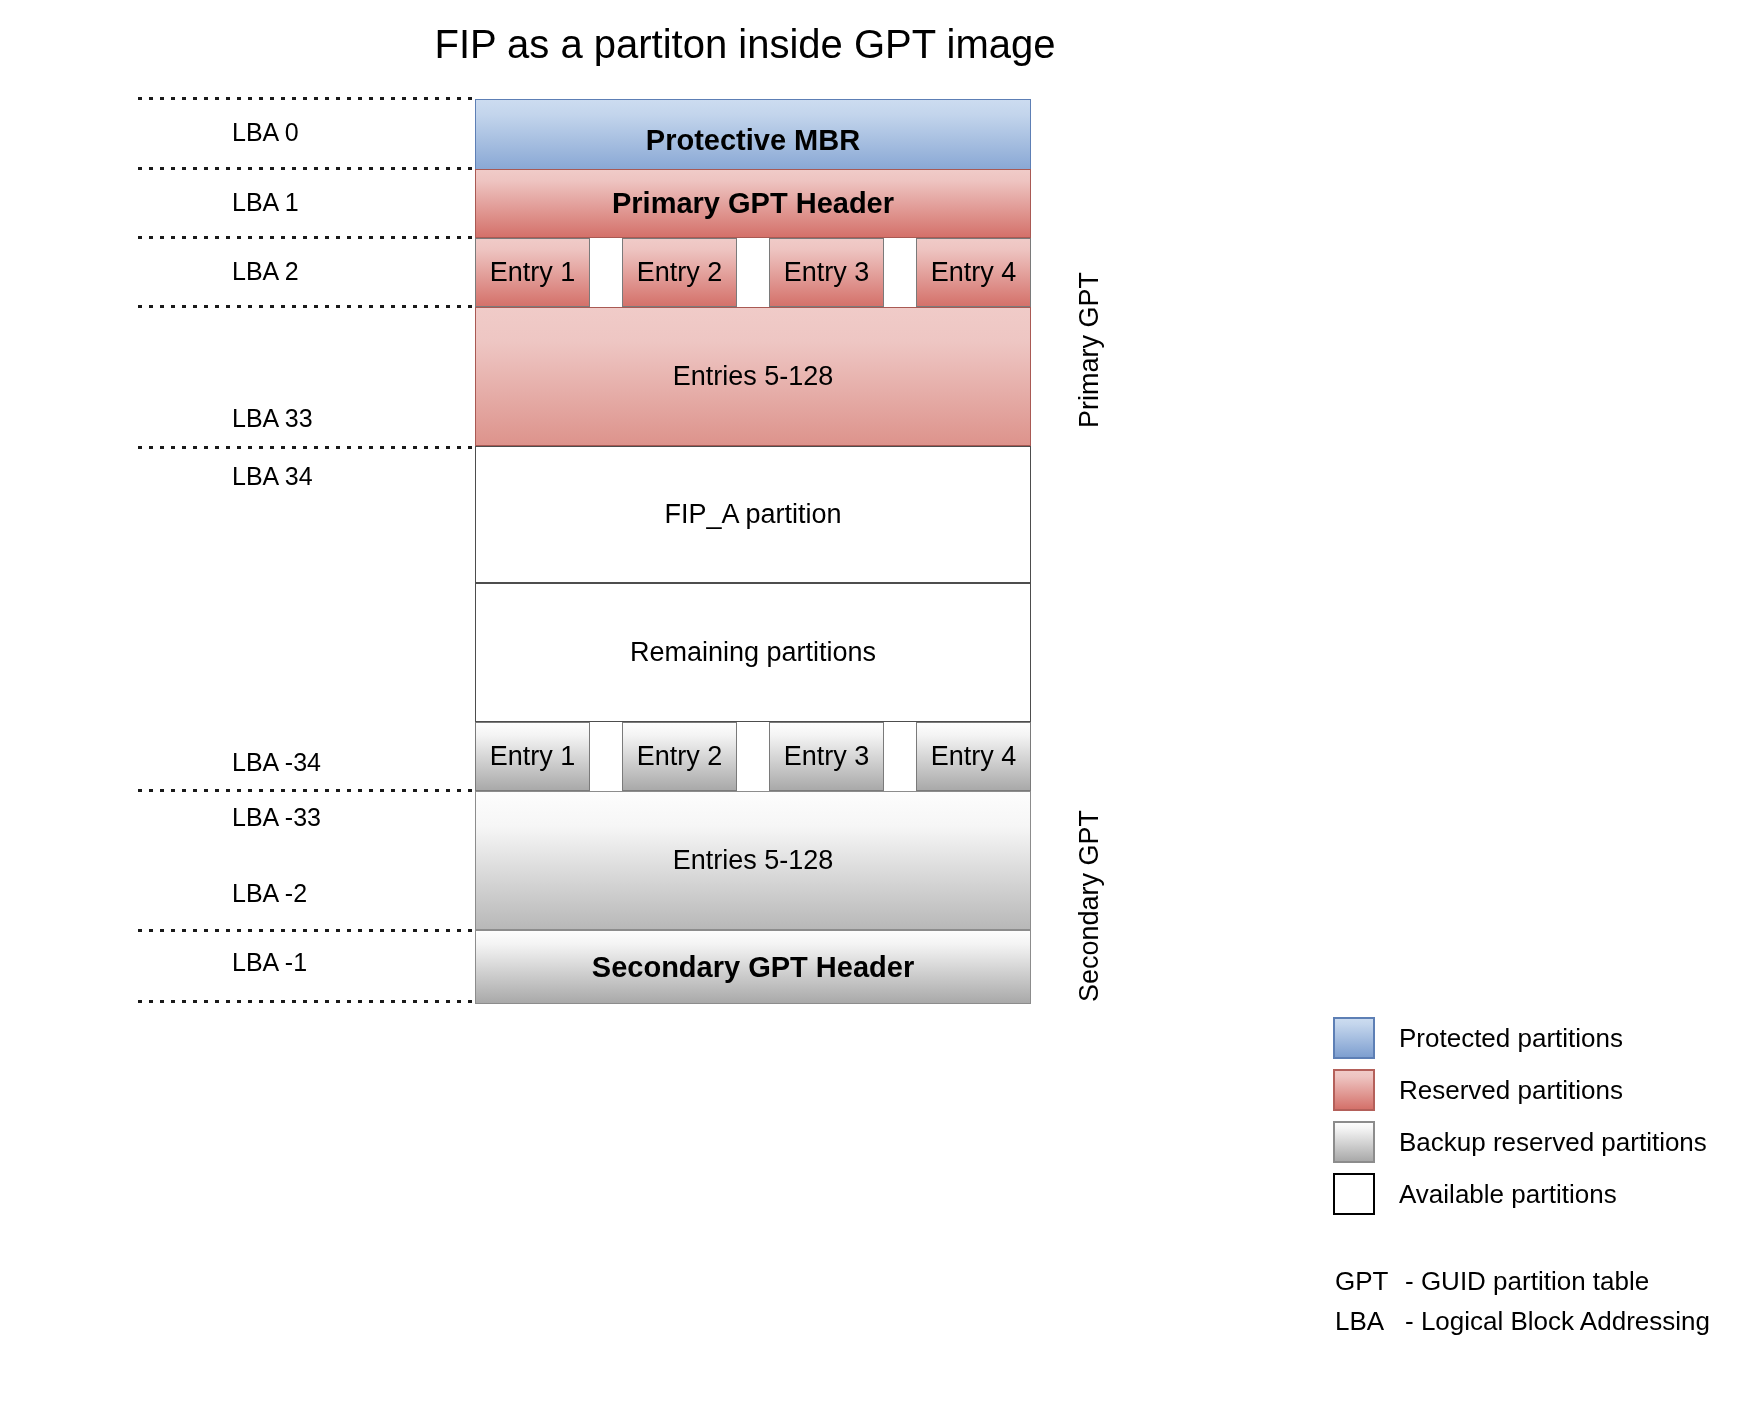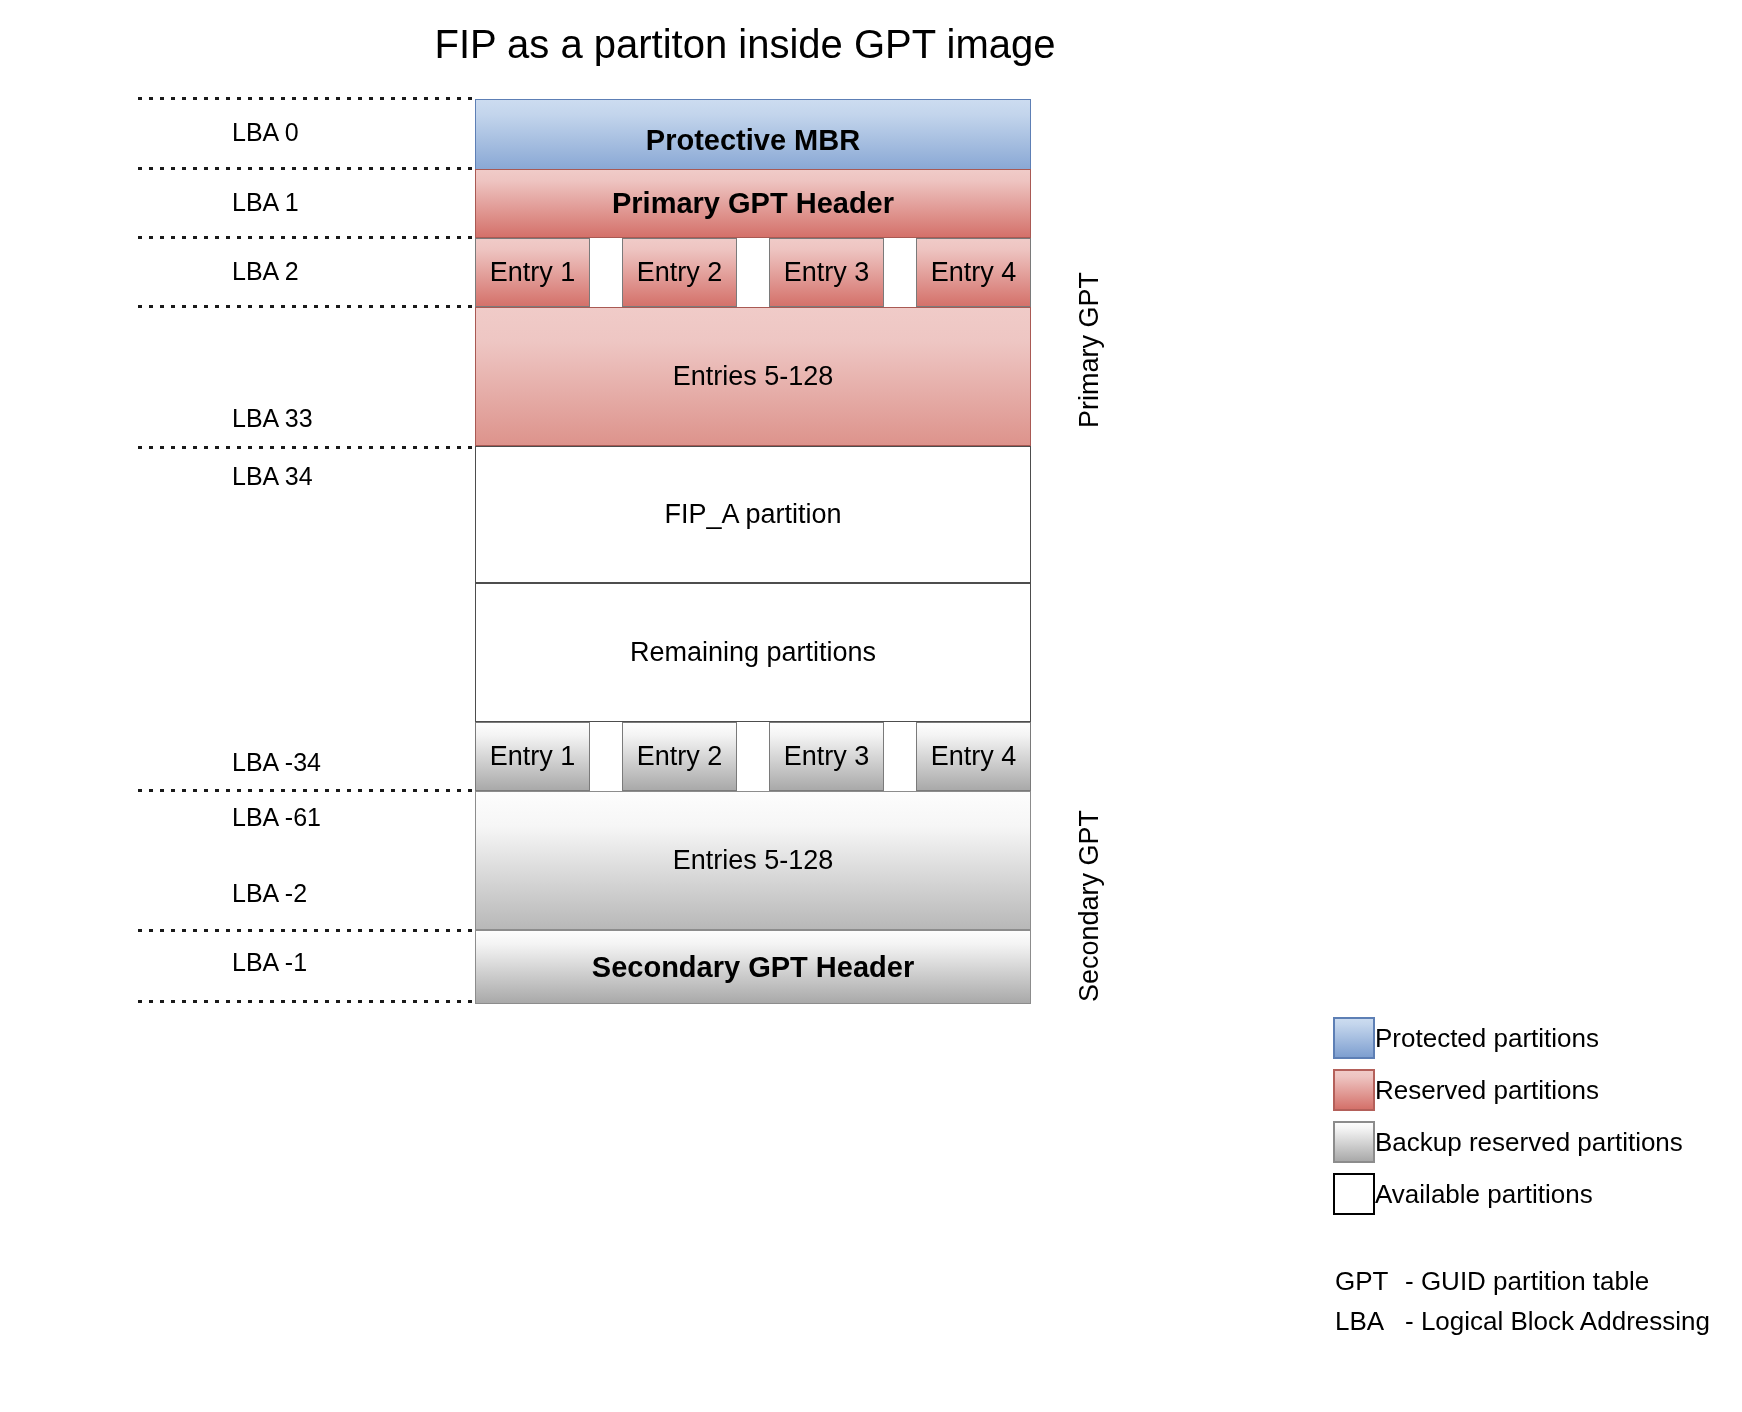--- a/index.html
+++ b/index.html
@@ -142,20 +142,21 @@
   }
   .swatch.gray-sw {
     background-image: linear-gradient(to bottom, #fdfdfd 0%, #f4f4f4 15%, #a9a9a9 100%);
     border-color: #8c8c8c;
   }
   .swatch.white-sw {
     background: #ffffff;
     border-color: #000000;
   }
   .legend-text {
+    margin-left: 24px;
     font-size: 26px;
     white-space: nowrap;
   }
 
   
   #abbreviations { position: absolute; left: 1335px; top: 1266px; }
   .abbr-row {
     display: flex;
     align-items: baseline;
     font-size: 26px;
@@ -180,21 +181,21 @@
     <div class="leader" style="top: 929px;"></div>
     <div class="leader" style="top: 1000px;"></div>
   </div>
 <div id="lba-labels">
     <div class="lba-label" style="top: 120px;">LBA 0</div>
     <div class="lba-label" style="top: 190px;">LBA 1</div>
     <div class="lba-label" style="top: 259px;">LBA 2</div>
     <div class="lba-label" style="top: 406px;">LBA 33</div>
     <div class="lba-label" style="top: 464px;">LBA 34</div>
     <div class="lba-label" style="top: 750px;">LBA -34</div>
-    <div class="lba-label" style="top: 805px;">LBA -61</div>
+    <div class="lba-label" style="top: 805px;">LBA -33</div>
     <div class="lba-label" style="top: 881px;">LBA -2</div>
     <div class="lba-label" style="top: 950px;">LBA -1</div>
   </div>
 
 <div id="partition-stack">
     <div class="band blue bold" style="top: 0px; height: 82px;">Protective MBR</div>
     <div class="band red bold" style="top: 70px; height: 69px;">Primary GPT Header</div>
     <div class="band red-light" style="top: 208px; height: 139px;">Entries 5-128</div>
     <div class="band white" style="top: 347px; height: 137px;">FIP_A partition</div>
     <div class="band white" style="top: 484px; height: 139px;">Remaining partitions</div>

